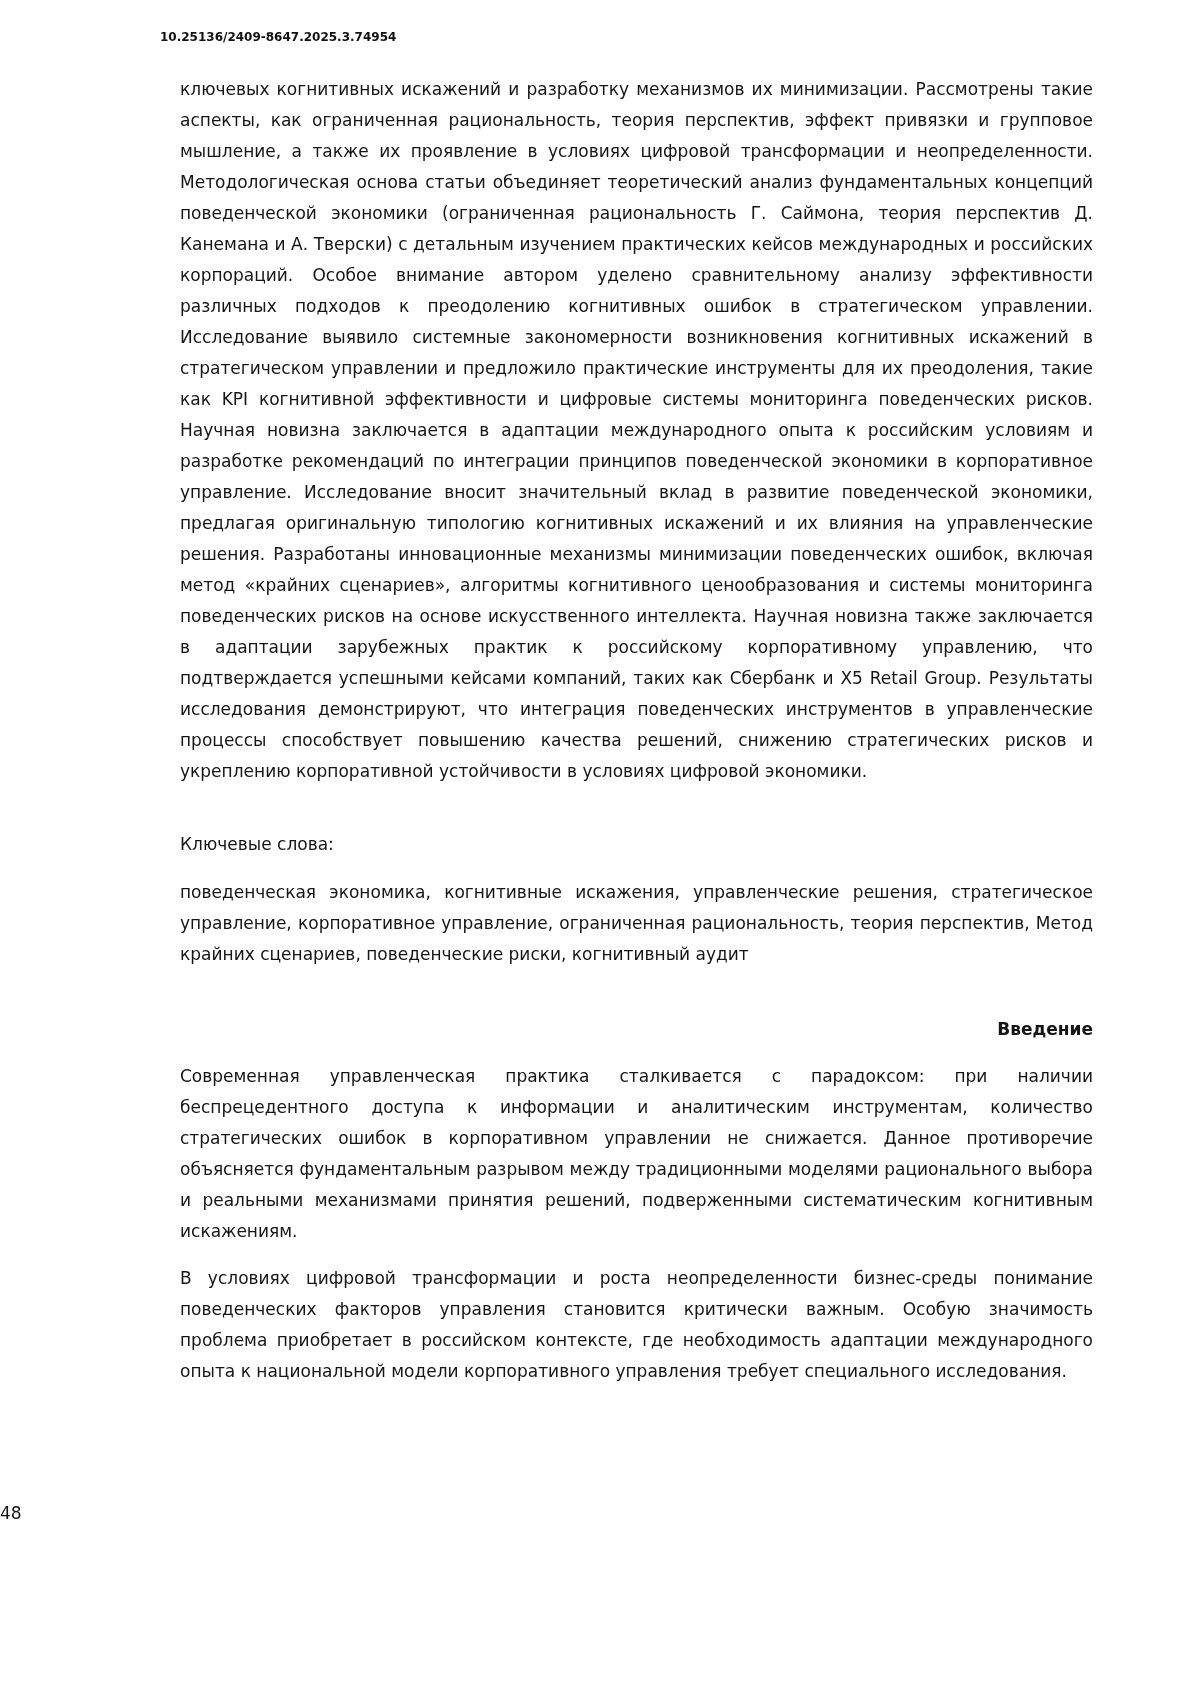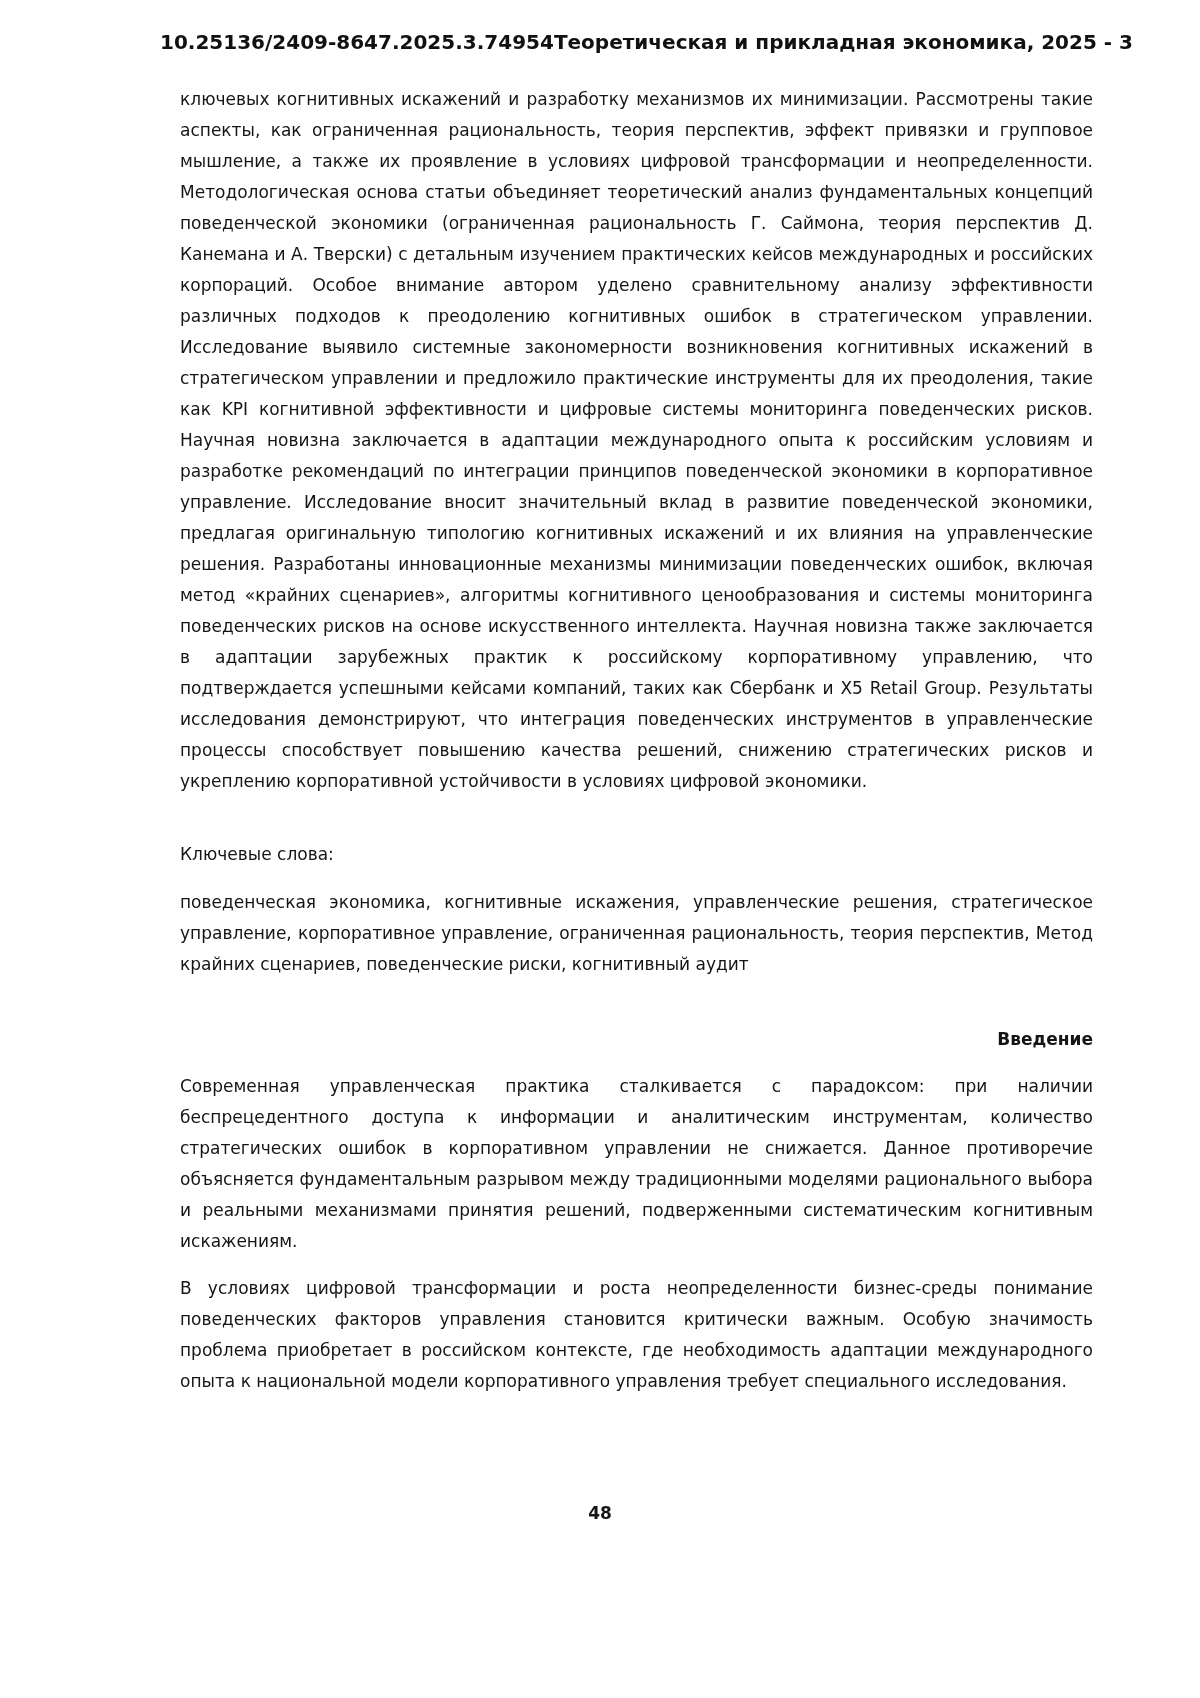--- a/index.html
+++ b/index.html
@@ -15,21 +15,21 @@
     overflow: hidden;
     font-family: "DejaVu Sans", "Liberation Sans", sans-serif;
     color: #151515;
     box-sizing: border-box;
   }
   .header {
     display: flex;
     justify-content: space-between;
     align-items: baseline;
     margin: 30px 142px 0 160px;
-    font-size: 20px;
+    font-size: 12px;
     font-weight: bold;
     color: #111111;
     white-space: nowrap;
   }
   .content {
     margin: 30px 107px 0 180px;
     font-size: 17px;
     line-height: 31px;
   }
   .para {
@@ -54,34 +54,31 @@
     text-align: right;
   }
   .intro-para {
     margin-bottom: 16px;
   }
   .footer {
     position: absolute;
     left: 0;
     right: 0;
     top: 1503px;
-    text-align: center;
     font-size: 17px;
     color: #151515;
-    font-weight: bold;
   }
 </style>
 </head>
 <body>
 
 <div class="page">
 
   <div class="header">
     <span>10.25136/2409-8647.2025.3.74954</span>
-    <span>Теоретическая и прикладная экономика, 2025 - 3</span>
   </div>
 
   <div class="content">
 
     <p class="para">ключевых когнитивных искажений и разработку механизмов их минимизации. Рассмотрены такие аспекты, как ограниченная рациональность, теория перспектив, эффект привязки и групповое мышление, а также их проявление в условиях цифровой трансформации и неопределенности. Методологическая основа статьи объединяет теоретический анализ фундаментальных концепций поведенческой экономики (ограниченная рациональность Г. Саймона, теория перспектив Д. Канемана и А. Тверски) с детальным изучением практических кейсов международных и российских корпораций. Особое внимание автором уделено сравнительному анализу эффективности различных подходов к преодолению когнитивных ошибок в стратегическом управлении. Исследование выявило системные закономерности возникновения когнитивных искажений в стратегическом управлении и предложило практические инструменты для их преодоления, такие как KPI когнитивной эффективности и цифровые системы мониторинга поведенческих рисков. Научная новизна заключается в адаптации международного опыта к российским условиям и разработке рекомендаций по интеграции принципов поведенческой экономики в корпоративное управление. Исследование вносит значительный вклад в развитие поведенческой экономики, предлагая оригинальную типологию когнитивных искажений и их влияния на управленческие решения. Разработаны инновационные механизмы минимизации поведенческих ошибок, включая метод «крайних сценариев», алгоритмы когнитивного ценообразования и системы мониторинга поведенческих рисков на основе искусственного интеллекта. Научная новизна также заключается в адаптации зарубежных практик к российскому корпоративному управлению, что подтверждается успешными кейсами компаний, таких как Сбербанк и X5 Retail Group. Результаты исследования демонстрируют, что интеграция поведенческих инструментов в управленческие процессы способствует повышению качества решений, снижению стратегических рисков и укреплению корпоративной устойчивости в условиях цифровой экономики.</p>
 
     <p class="para kw-heading">Ключевые слова:</p>
 
     <p class="para kw-text">поведенческая экономика, когнитивные искажения, управленческие решения, стратегическое управление, корпоративное управление, ограниченная рациональность, теория перспектив, Метод крайних сценариев, поведенческие риски, когнитивный аудит</p>
 

